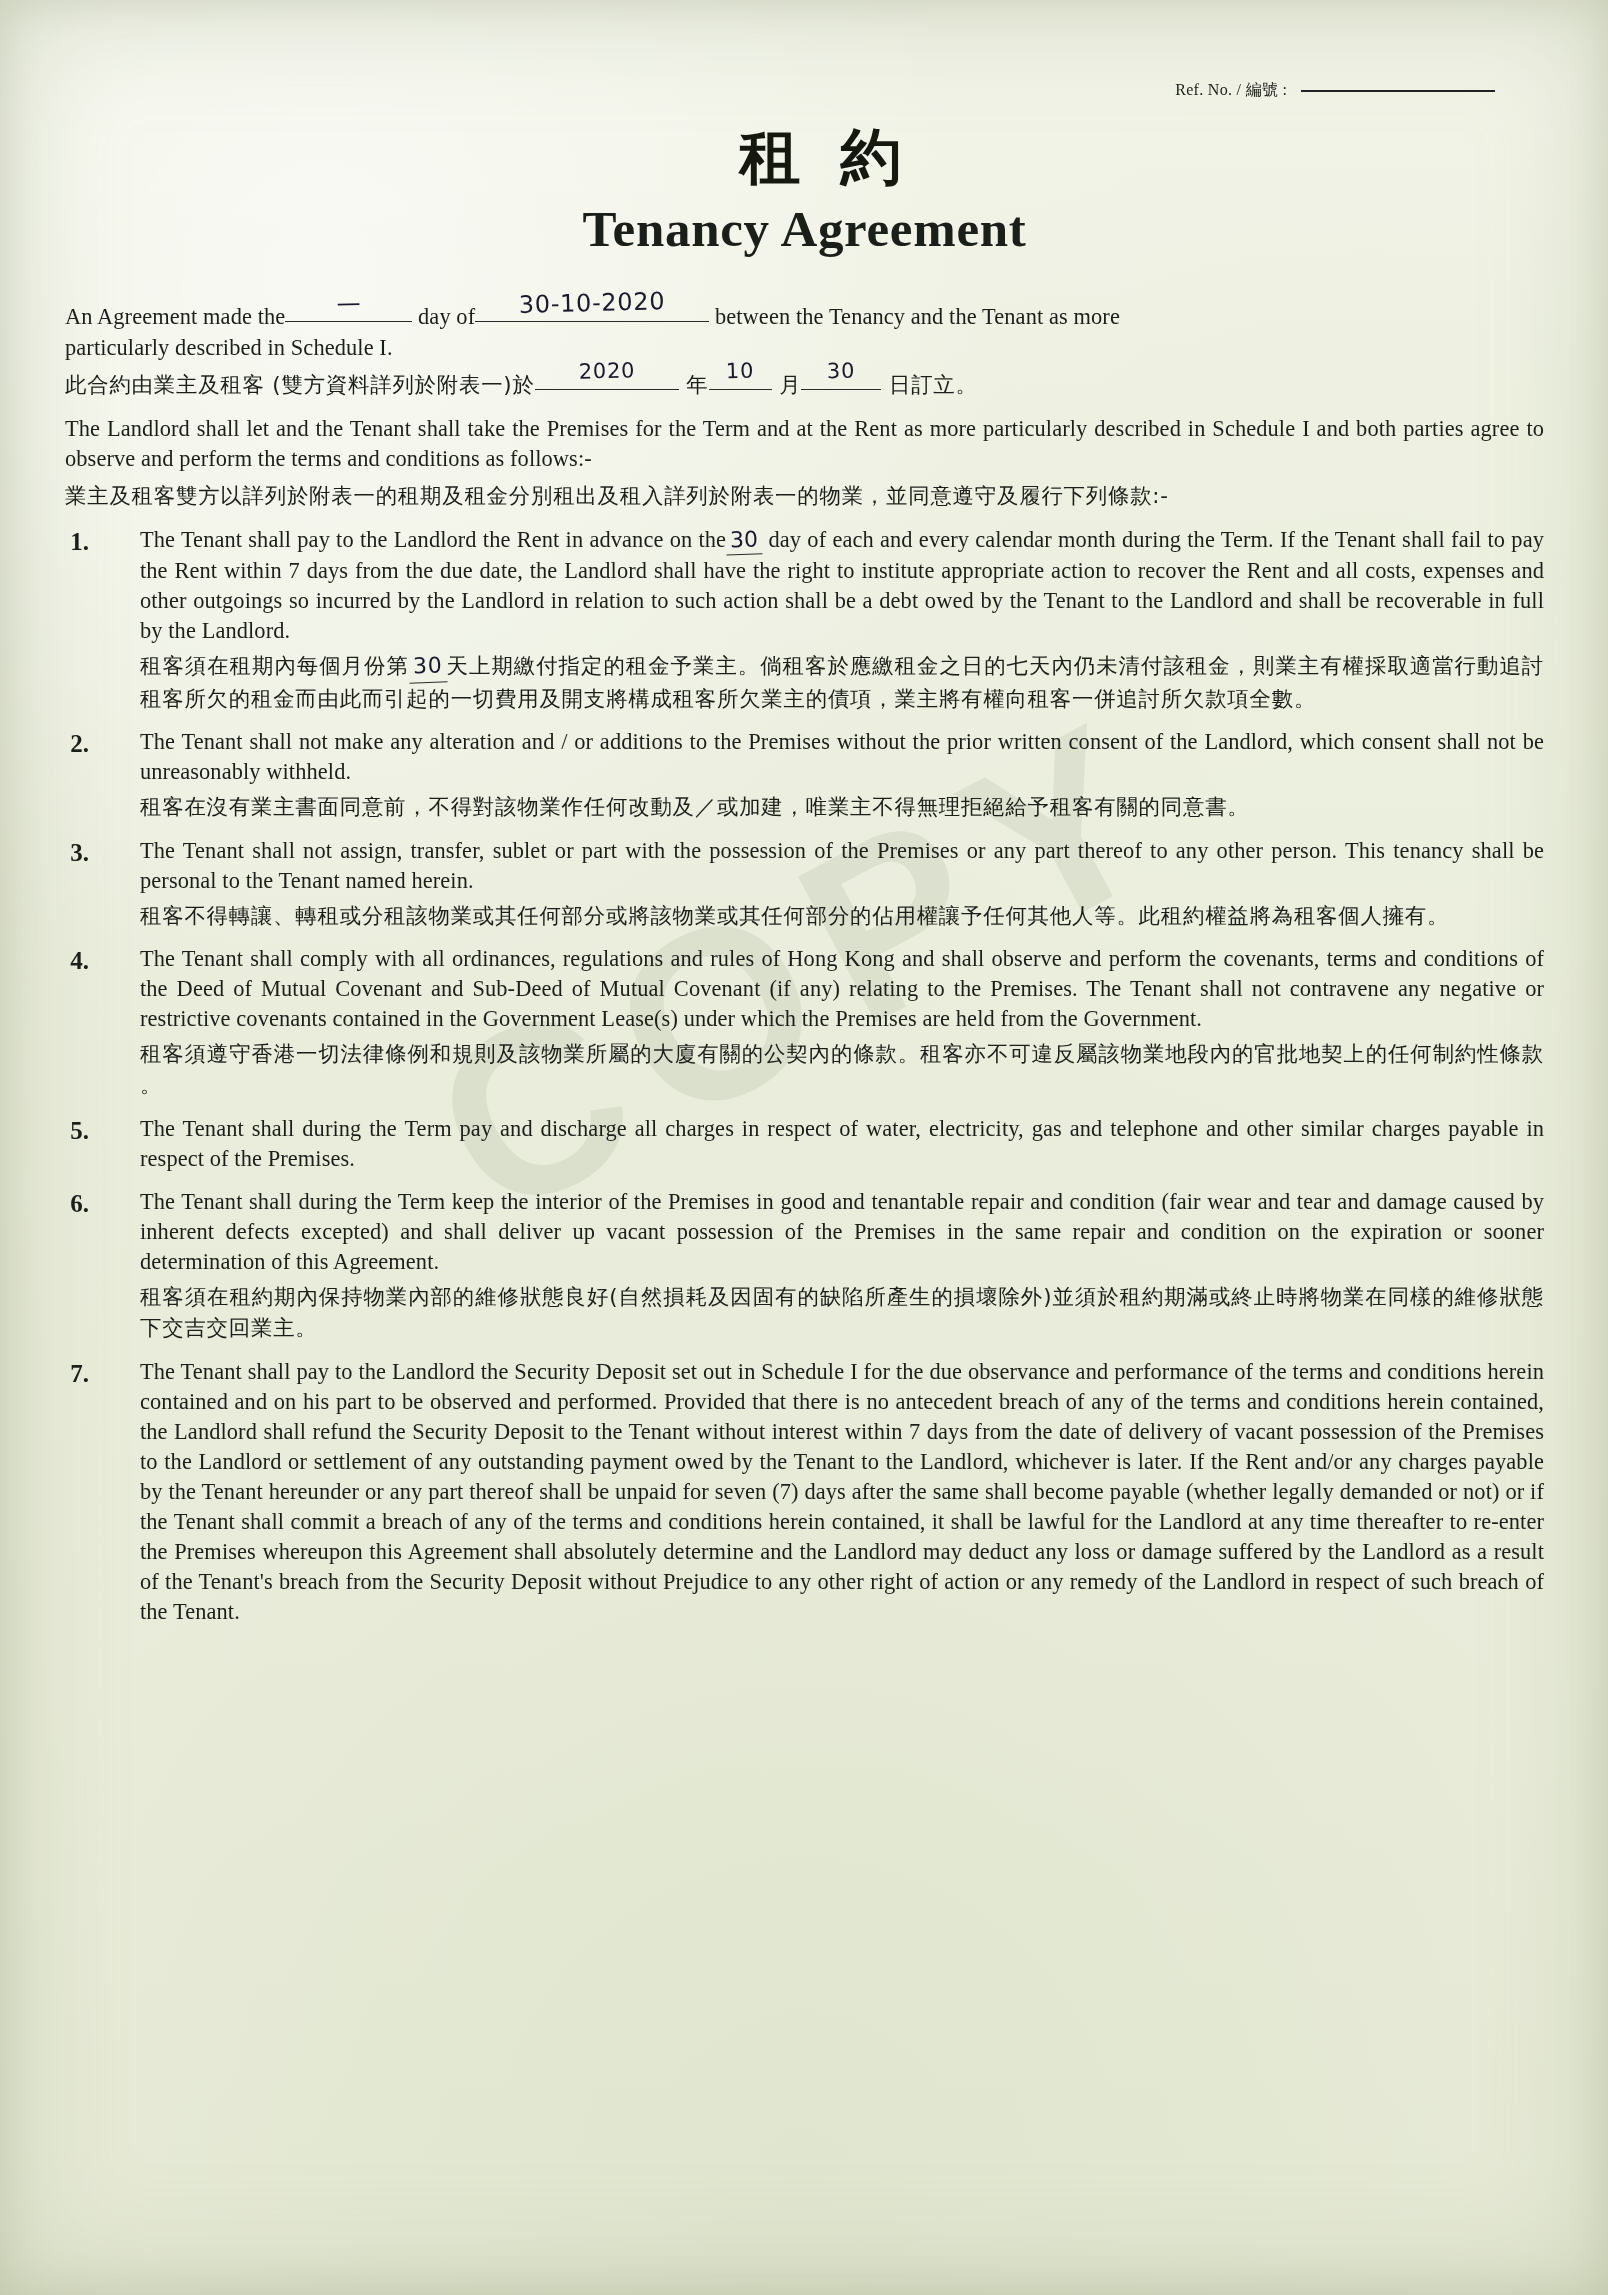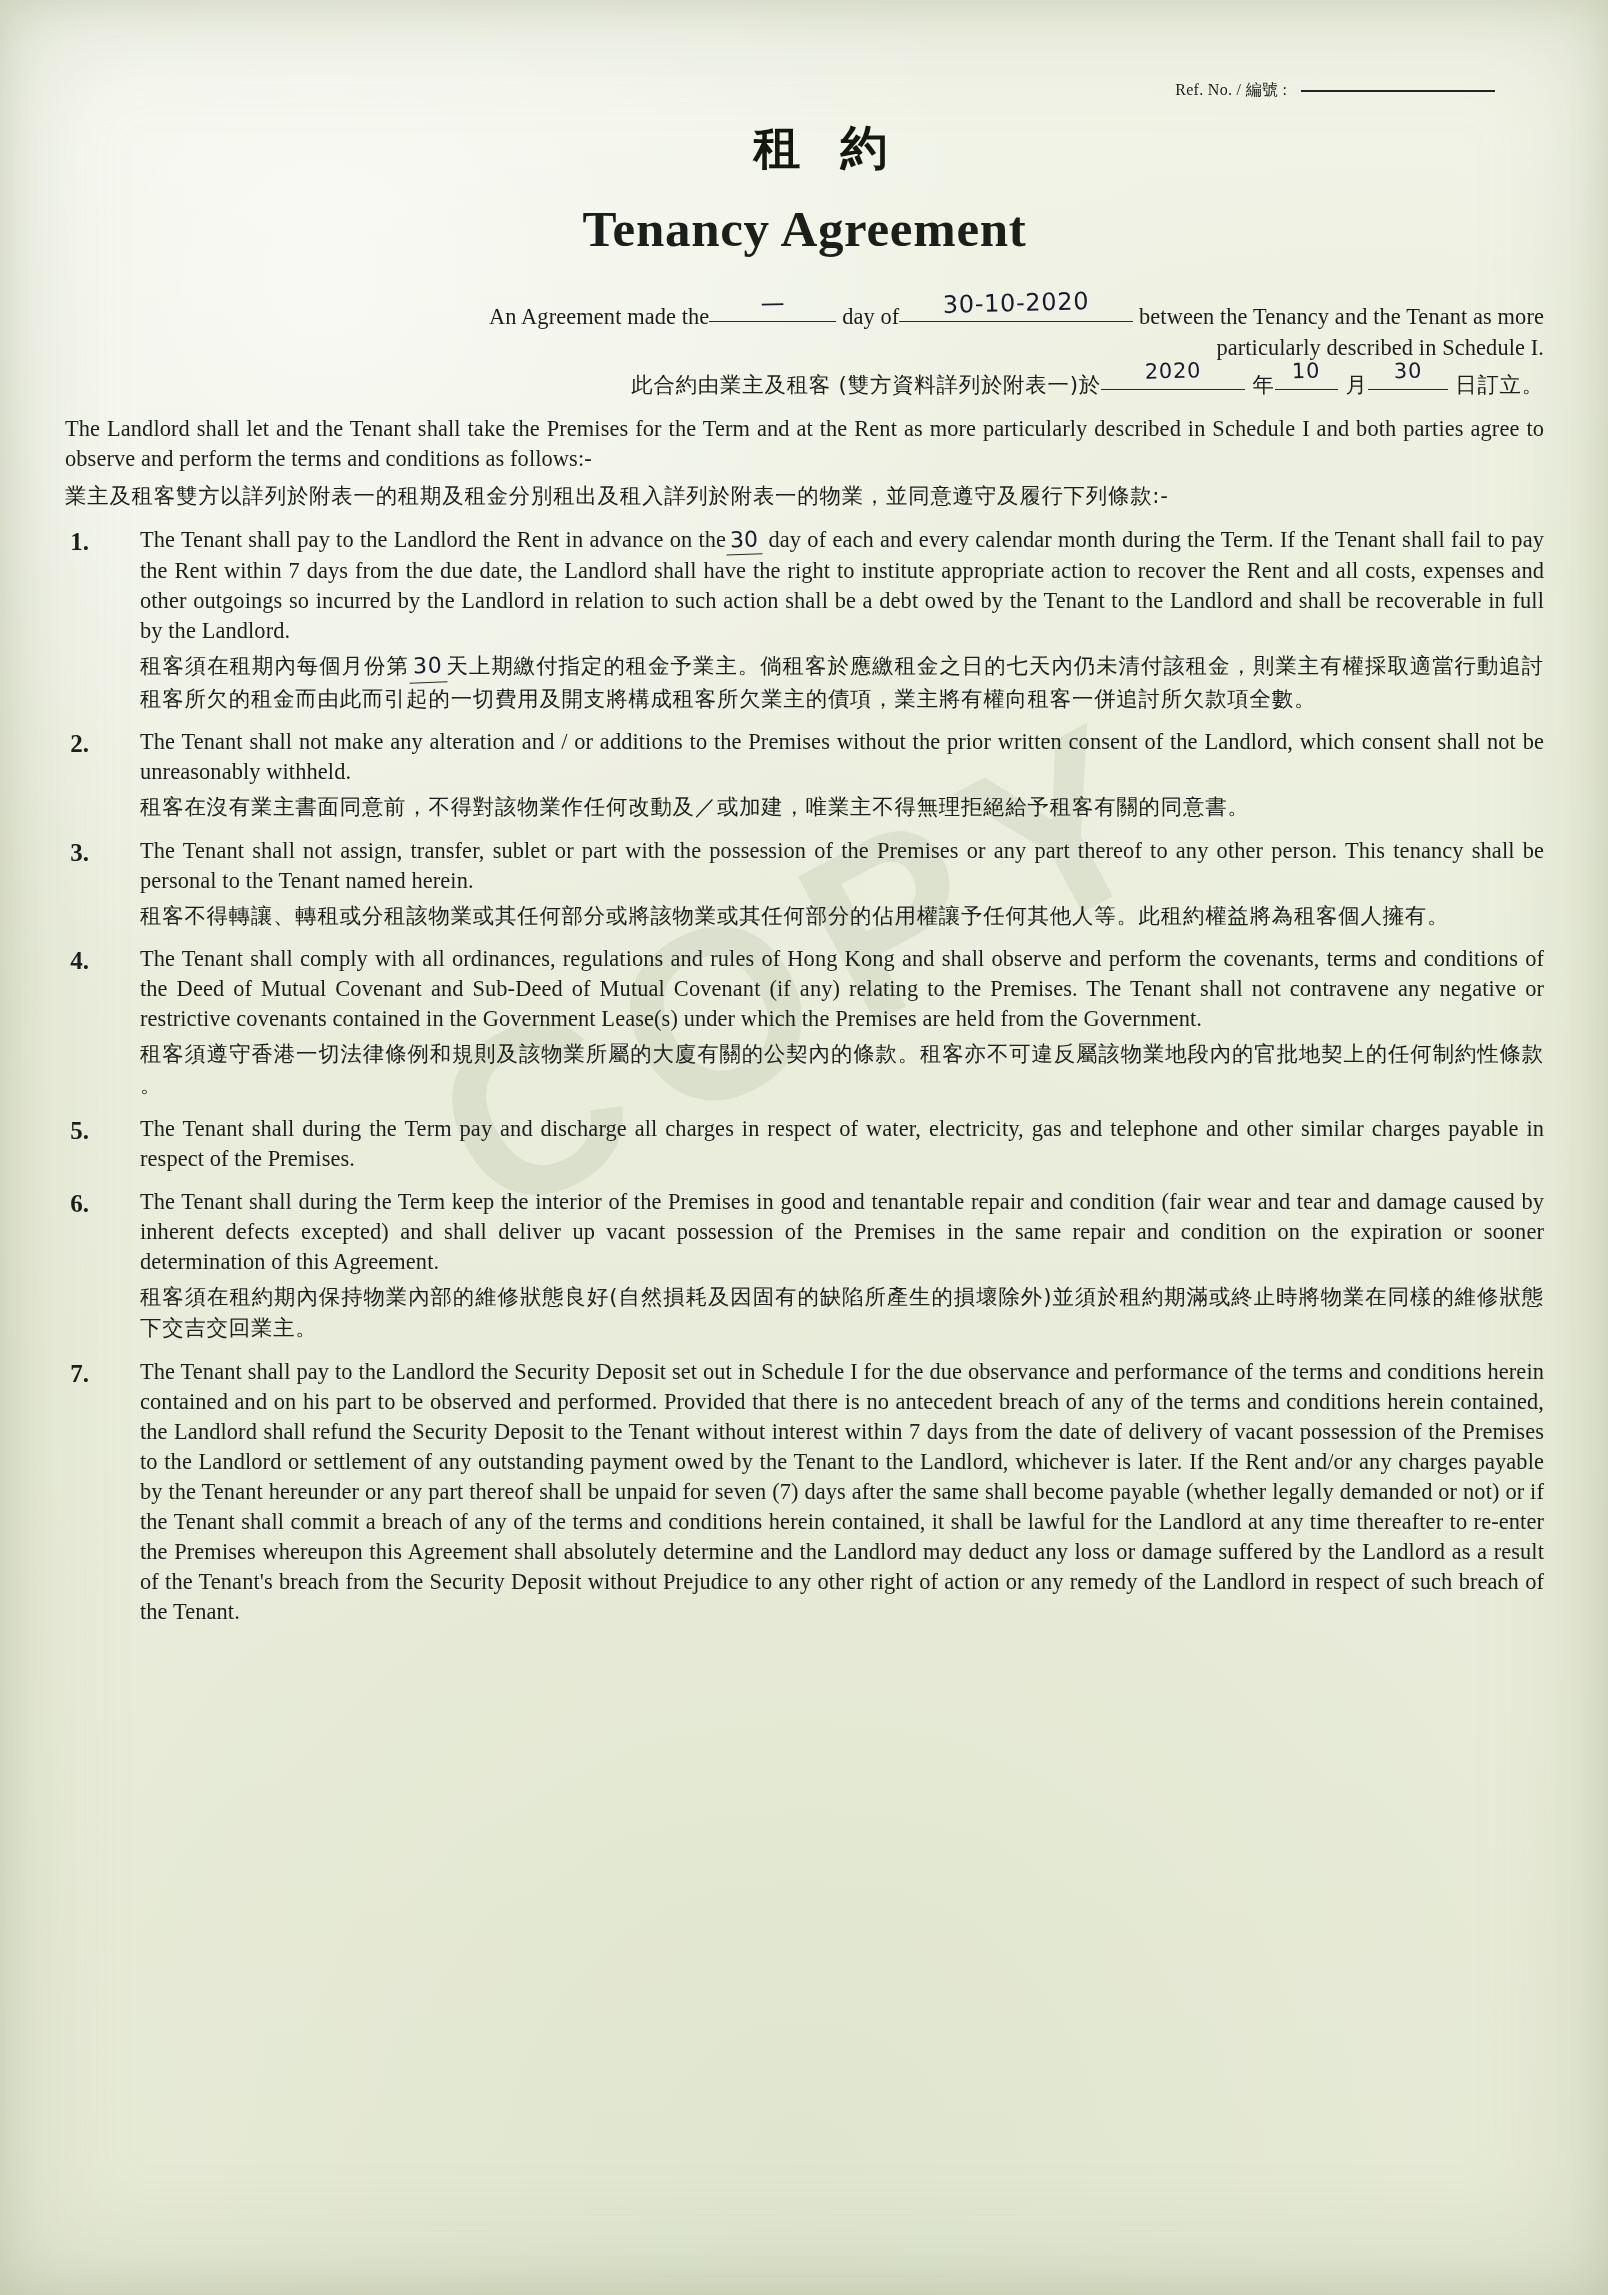--- a/index.html
+++ b/index.html
@@ -71,21 +71,21 @@
     margin-left: 9.4px;
     vertical-align: 2.7px;
   }
   .title-cn {
     position: absolute;
     left: 0; right: 0;
     top: 117px;
     text-align: center;
     font-family: "DejaVu Sans", sans-serif;
     font-weight: 700;
-    font-size: 47px;
+    font-size: 61px;
     letter-spacing: 40px;
     text-indent: 40px;
     color: #14180f;
     padding-left: 32px;
   }
   .title-en {
     position: absolute;
     left: 0; right: 0;
     top: 200px;
     text-align: center;
@@ -96,21 +96,21 @@
   }
   
   .body {
     position: absolute;
     left: 65px;
     top: 302px;
     width: 1479px;
     font-size: 22.4px;
     line-height: 1.34;
   }
-  p { margin: 0; text-align: right; }
+  p { margin: 0; }
   .en { font-family: "Liberation Serif", serif; letter-spacing: 0.1px; }
   .cn { font-family: "DejaVu Sans", sans-serif; font-size: 21.4px; letter-spacing: 0.8px; line-height: 1.45; }
   .just { text-align: justify; text-justify: inter-word; }
 
   .intro-en { margin-bottom: 1.3px; }
   .intro-cn { margin-top: 5.3px; margin-bottom: 14.7px; }
   .lead-en { margin-top: 5.3px; }
   .lead-cn { margin-top: 5.3px; }
 
   .blank {

